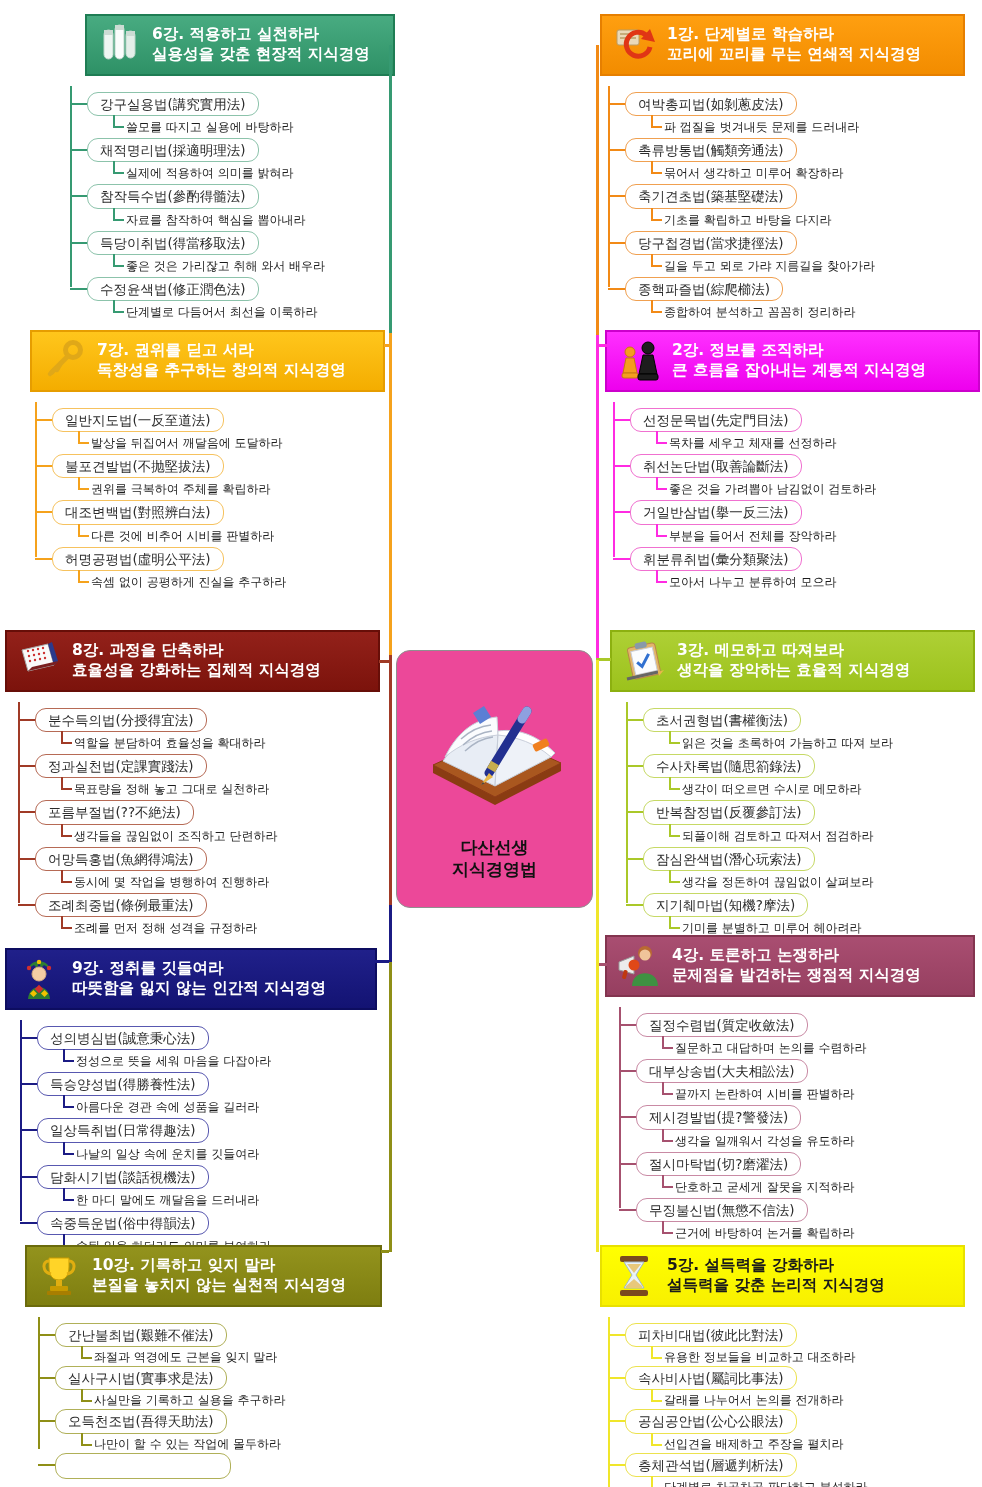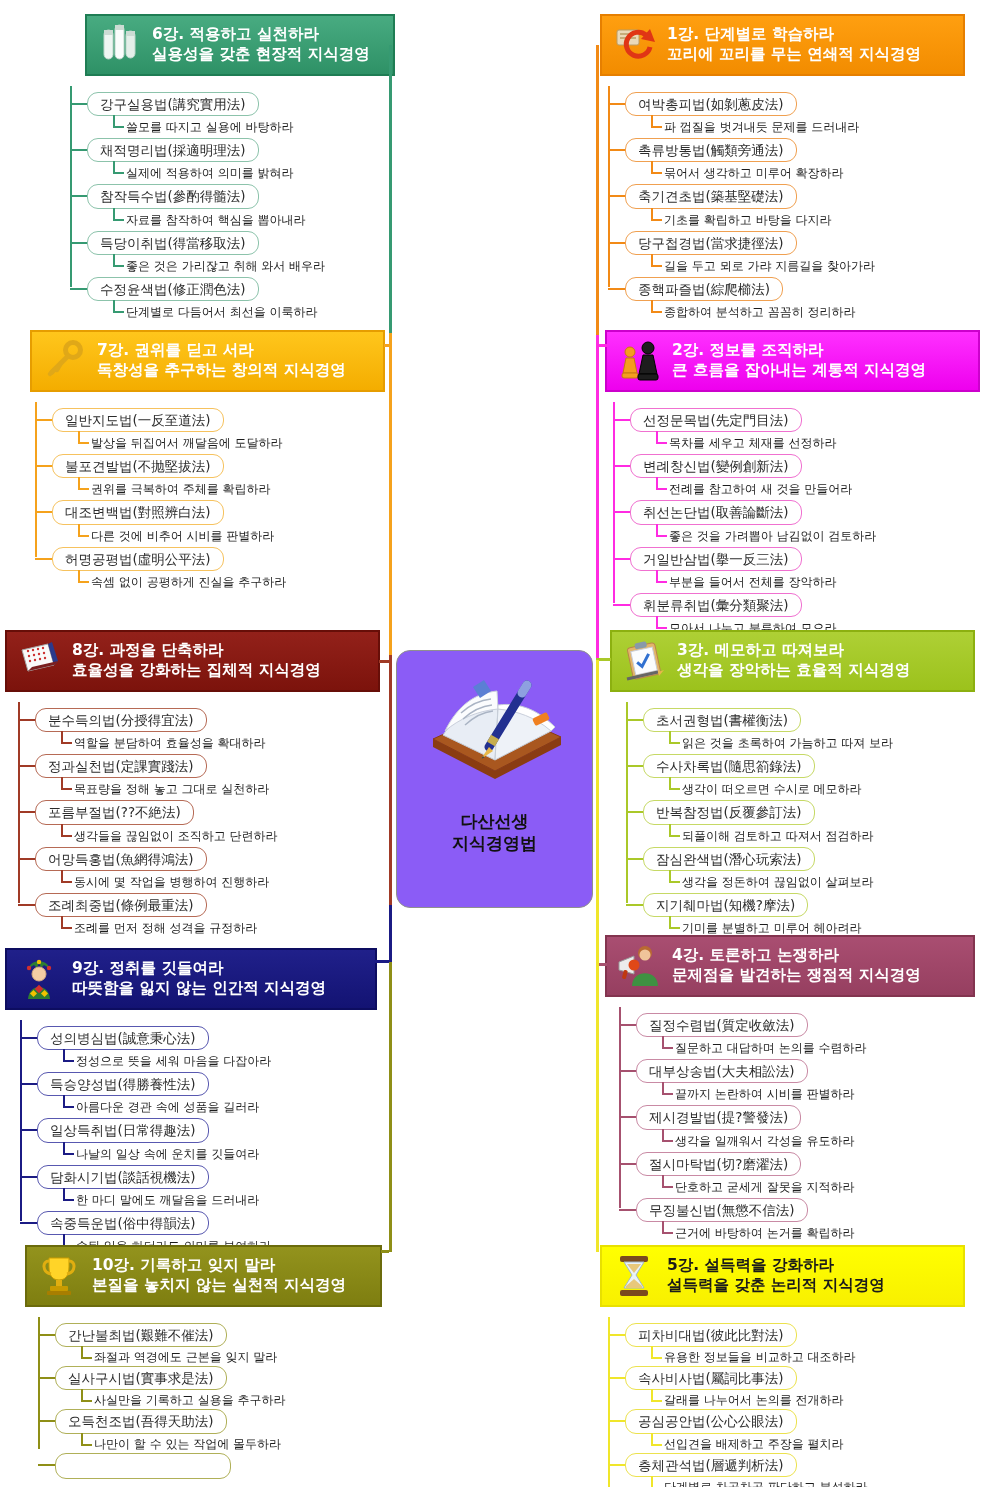--- a/index.html
+++ b/index.html
@@ -36,22 +36,22 @@
   .slot-l4{left:5px;top:948px;width:372px;}  .slot-l4 .items{margin-left:15px;}
   .slot-l5{left:25px;top:1245px;width:357px;}.slot-l5 .items{margin-left:13px;}
   .slot-r1{left:600px;top:14px;width:365px;} .slot-r1 .items{margin-left:8px;}
   .slot-r2{left:605px;top:330px;width:375px;}.slot-r2 .items{margin-left:8px;}
   .slot-r3{left:610px;top:630px;width:365px;}.slot-r3 .items{margin-left:16px;}
   .slot-r4{left:605px;top:935px;width:370px;}.slot-r4 .items{margin-left:14px;}
   .slot-r5{left:600px;top:1245px;width:365px;}.slot-r5 .items{margin-left:8px;}
 
   
   #center{position:absolute;left:396px;top:650px;width:197px;height:258px;box-sizing:border-box;
-          background:#8b5cf6;border:1.5px solid #8f8f8f;border-radius:14px;
-          display:flex;flex-direction:column;align-items:center;justify-content:flex-start;padding-top:6px;}
+          background:#ec4899;border:1.5px solid #8f8f8f;border-radius:14px;
+          display:flex;flex-direction:column;align-items:center;justify-content:flex-start;padding-top:32px;}
   #center .ctitle{margin-top:14px;font-weight:bold;font-size:17px;line-height:1.3;color:#111;text-align:center;}
 
   
   .conn{position:absolute;}
   #cl-a{left:389px;top:45px;width:3px;height:288px;}
   #cl-b{left:389px;top:333px;width:3px;height:322px;}
   #cl-bs{left:384px;top:344px;width:6px;height:3px;}
   #cl-e{left:389px;top:655px;width:3px;height:250px;}
   #cl-es{left:379px;top:660px;width:10px;height:3px;}
   #cl-c{left:389px;top:905px;width:3px;height:57px;}
@@ -249,21 +249,20 @@
           </g>
         </svg>
       </span>
       <span class="tt">
         <span class="t1">2강. 정보를 조직하라</span>
         <span class="t2">큰 흐름을 잡아내는 계통적 지식경영</span>
       </span>
     </header>
     <div class="items">
         <div class="item"><div class="mbox">선정문목법(先定門目法)</div><div class="sub">목차를 세우고 체재를 선정하라</div></div>
-        <div class="item"><div class="mbox">변례창신법(變例創新法)</div><div class="sub">전례를 참고하여 새 것을 만들어라</div></div>
         <div class="item"><div class="mbox">취선논단법(取善論斷法)</div><div class="sub">좋은 것을 가려뽑아 남김없이 검토하라</div></div>
         <div class="item"><div class="mbox">거일반삼법(擧一反三法)</div><div class="sub">부분을 들어서 전체를 장악하라</div></div>
         <div class="item"><div class="mbox">휘분류취법(彙分類聚法)</div><div class="sub">모아서 나누고 분류하여 모으라</div></div>
       </div>
   </section>
 
   <section class="branch slot-r3" style="--hf: #aed035; --ht: #9cc21c; --hb: #8cb010; --tc: #ffffff; --bb: #c6d965; --ln: #aac829;">
     <header class="hd">
       <span class="ic">
         <svg width="48" height="48" viewBox="0 0 48 48">

